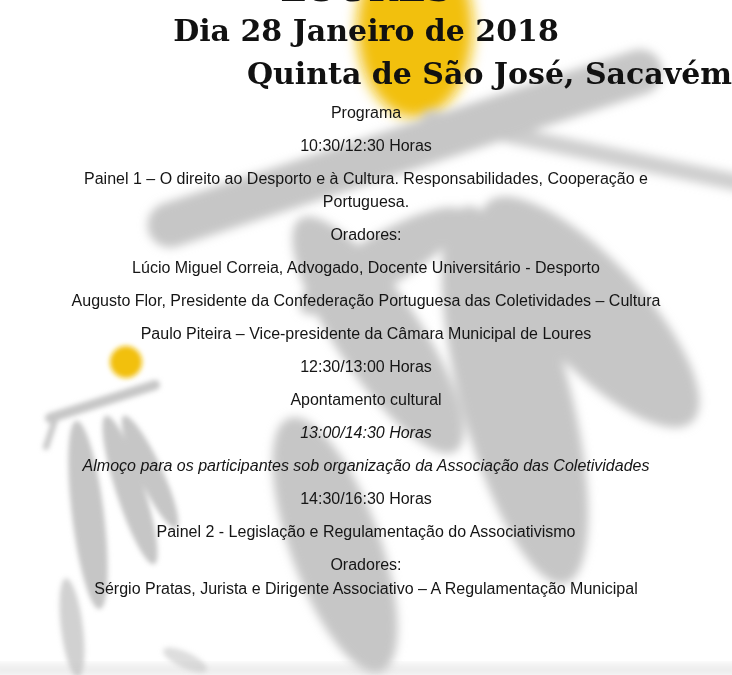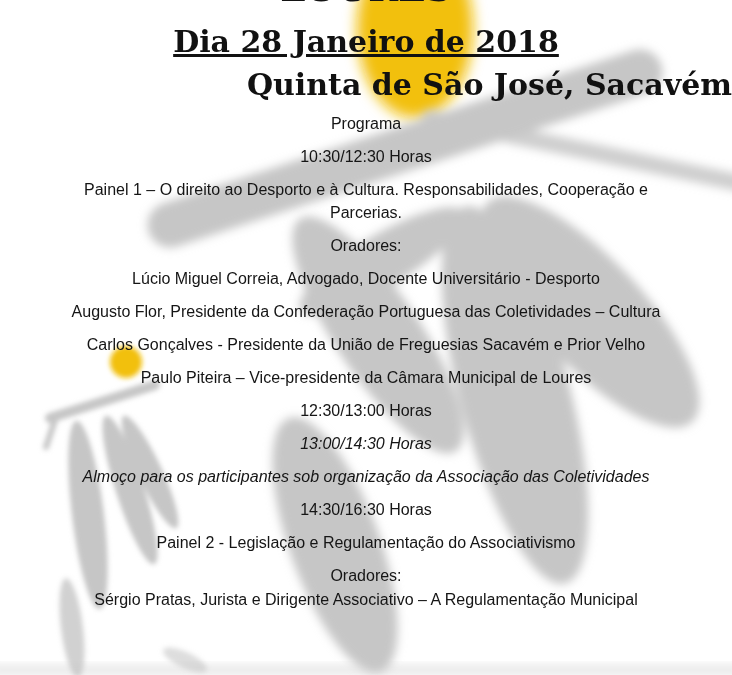--- a/index.html
+++ b/index.html
@@ -4,21 +4,21 @@
 <style>
   html,body{margin:0;padding:0;}
   body{width:732px;height:675px;overflow:hidden;background:#ffffff;position:relative;
        font-family:"Liberation Sans",sans-serif;}
   .page{position:absolute;inset:0;width:732px;height:675px;overflow:hidden;}
   svg.wm{position:absolute;left:0;top:0;z-index:0;}
   .content{position:absolute;left:0;top:0;width:732px;z-index:1;text-align:center;color:#151515;}
   .top-word{position:absolute;top:-30px;left:0;right:0;text-align:center;
             font-family:"DejaVu Serif",serif;font-weight:bold;font-size:36px;line-height:1;color:#131313;}
   .title{font-family:"DejaVu Serif",serif;font-weight:bold;color:#111;font-size:30px;line-height:32px;}
-  .t1{margin-top:26px;text-decoration:underline;}
+  .t1{margin-top:15px;}
   .t2{margin-top:11px;text-align:right;}
   .program{margin-top:13px;}
   .line{font-size:16px;line-height:19px;margin:0 66px 14px 66px;color:#151515;}
   .line.gap-none{margin-bottom:4px;}
   .line.gap-small{margin-bottom:5px;}
   .b{font-weight:normal;}
   .i{font-style:italic;}
 </style>
 </head>
 <body>
@@ -70,27 +70,27 @@
   </svg>
 
   <div class="content">
     <div class="top-word">LOURES</div>
     <div class="title t1">Dia 28 Janeiro de 2018</div>
     <div class="title t2">Quinta de São José, Sacavém</div>
     <div id="program" class="program">
         <div class="line"><span class="b">Programa</span></div>
         <div class="line"><span class="b">10:30/12:30 Horas</span></div>
         <div class="line gap-none"><span class="b">Painel 1</span><span> – O direito ao Desporto e à Cultura. Responsabilidades, Cooperação e</span></div>
-        <div class="line"><span>Parcerias.</span></div>
+        <div class="line"><span>Portuguesa.</span></div>
         <div class="line"><span>Oradores:</span></div>
         <div class="line"><span class="b">Lúcio Miguel Correia</span><span>, Advogado, Docente Universitário - </span><span class="b">Desporto</span></div>
         <div class="line"><span class="b">Augusto Flor</span><span>, Presidente da Confederação Portuguesa das Coletividades – </span><span class="b">Cultura</span></div>
-        <div class="line"><span class="b">Carlos Gonçalves</span><span> - Presidente da União de Freguesias Sacavém e Prior Velho</span></div>
         <div class="line"><span class="b">Paulo Piteira</span><span> – Vice-presidente da Câmara Municipal de Loures</span></div>
         <div class="line"><span class="b">12:30/13:00 Horas</span></div>
+        <div class="line"><span>Apontamento cultural</span></div>
         <div class="line"><span class="b i">13:00/14:30 Horas</span></div>
         <div class="line"><span class="i">Almoço para os participantes sob organização da Associação das Coletividades</span></div>
         <div class="line"><span class="b">14:30/16:30 Horas</span></div>
         <div class="line"><span class="b">Painel 2 -</span><span> Legislação e Regulamentação do Associativismo</span></div>
         <div class="line gap-small"><span>Oradores:</span></div>
         <div class="line gap-small"><span class="b">Sérgio Pratas,</span><span> Jurista e Dirigente Associativo – </span><span class="b">A Regulamentação Municipal</span></div>
       </div>
   </div>
 
 </div>

